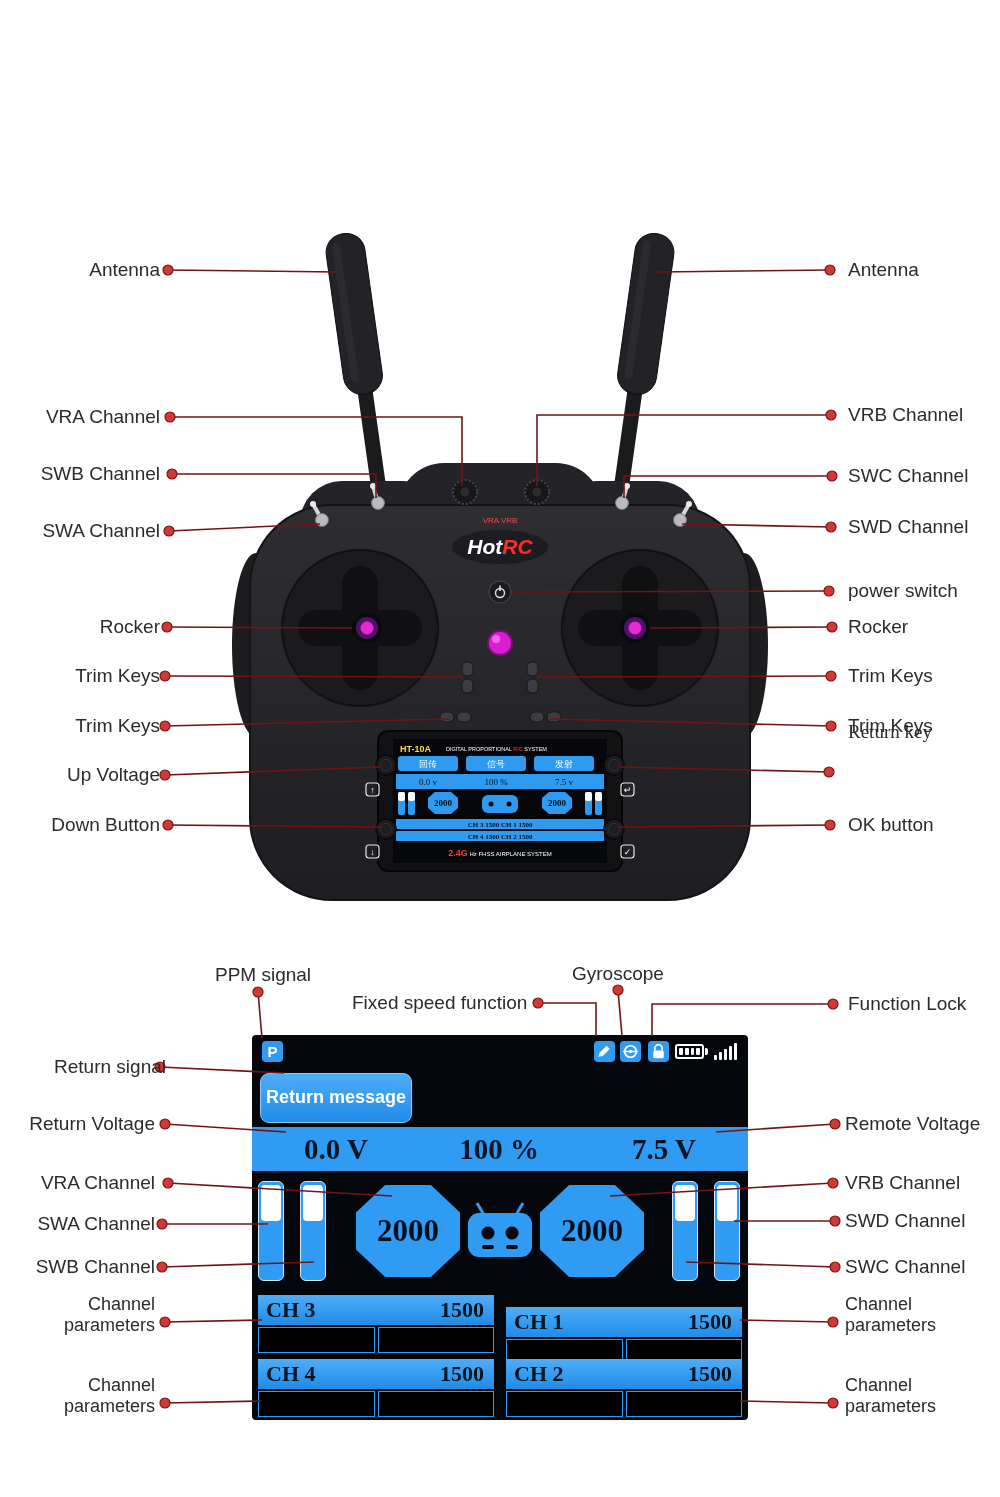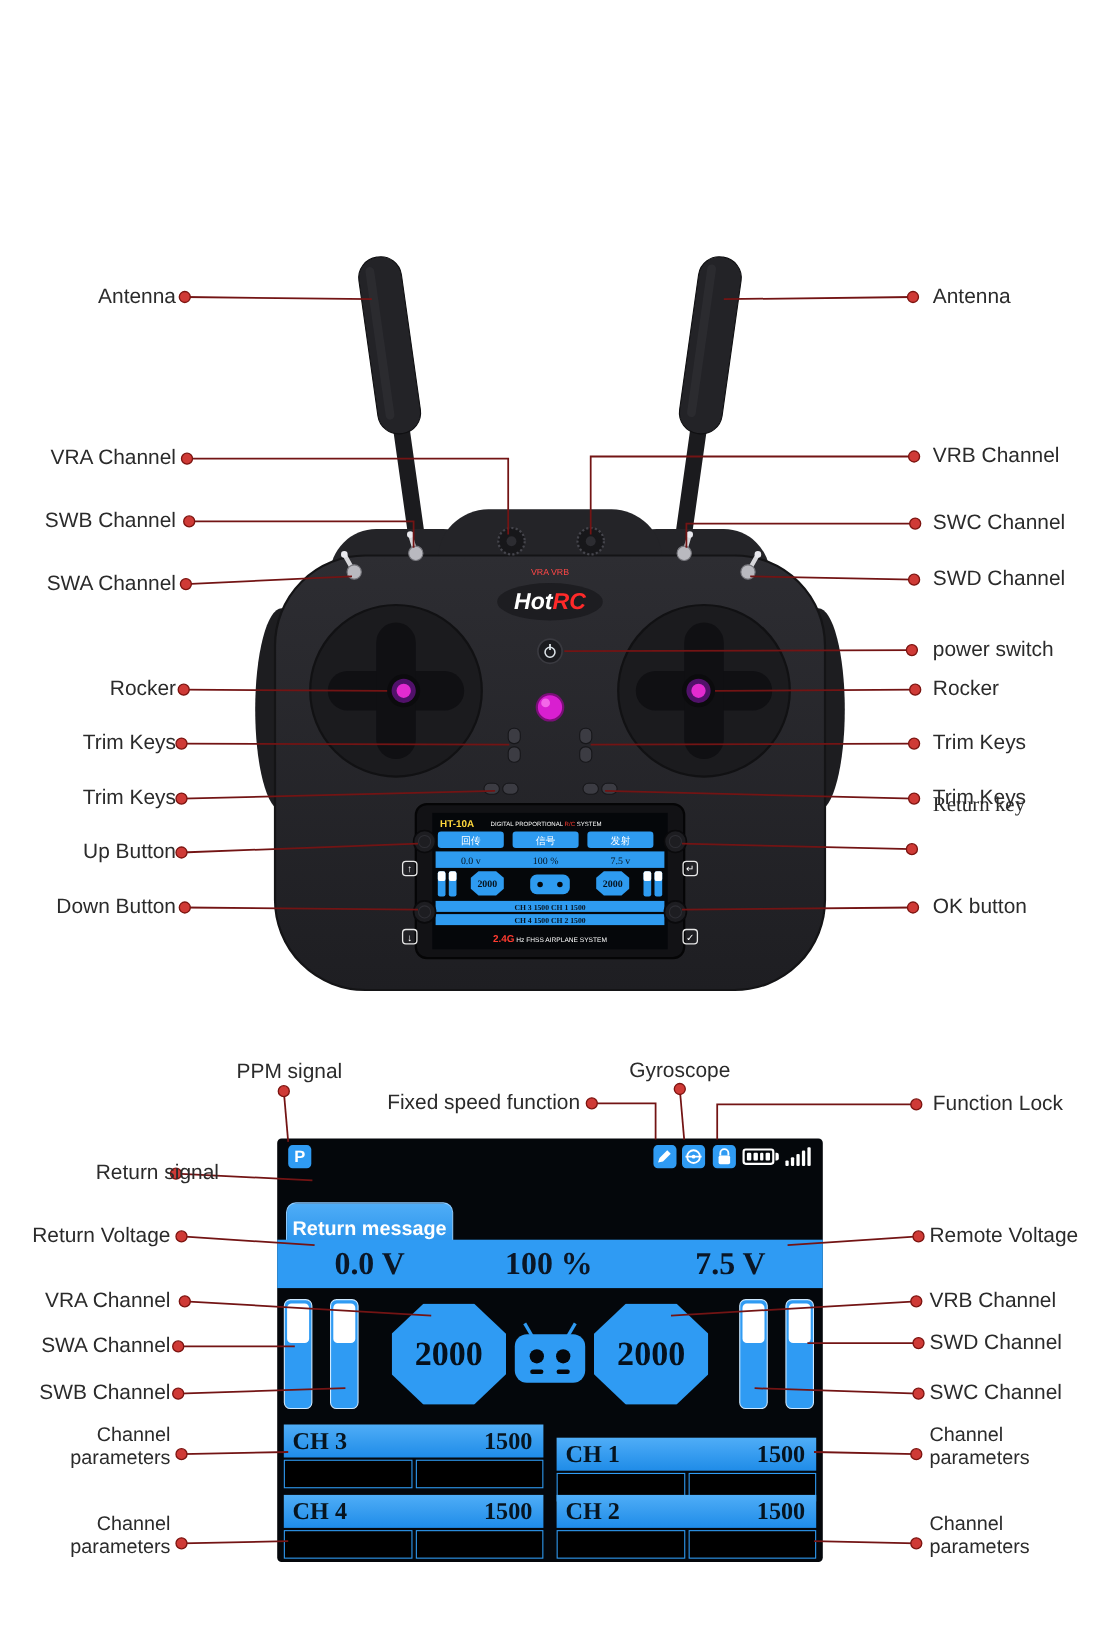--- a/index.html
+++ b/index.html
@@ -27,21 +27,21 @@
   .sq-icon{position:absolute;top:6px;width:21px;height:21px;background:#2f9bf3;border-radius:4px;}
   .battery{position:absolute;left:423px;top:9px;width:29px;height:15px;border:2px solid #fff;border-radius:3px;
            padding:2px;display:flex;gap:2px;}
   .battery i{flex:1;background:#fff;border-radius:1px;}
   .bat-nub{position:absolute;left:453px;top:13px;width:3px;height:7px;background:#fff;border-radius:0 2px 2px 0;}
   .sigbars{position:absolute;left:462px;top:7px;width:28px;height:18px;display:flex;align-items:flex-end;gap:2px;}
   .sigbars i{width:3px;background:#fff;border-radius:1px;}
   .lcd-btn{position:absolute;top:38px;height:50px;background:linear-gradient(180deg,#4fadf7,#1f8ce8);
            border:1px solid #8ccaff;border-radius:9px;color:#fff;font-weight:bold;
            display:flex;flex-direction:column;align-items:center;justify-content:center;
-           font-size:18px;line-height:1.1;text-align:center;white-space:normal;margin-top:20px;}
+           font-size:18px;line-height:1.1;text-align:center;white-space:normal;}
   .vband{position:absolute;left:0;top:92px;width:496px;height:44px;background:#2f9bf3;}
   .vval{position:absolute;top:92px;height:44px;line-height:44px;text-align:center;
         font-family:"Liberation Serif",serif;font-weight:bold;font-size:29px;color:#0a1626;}
   .slider{position:absolute;top:146px;width:26px;height:100px;background:#2f9bf3;
           border:1px solid #cfe9ff;border-radius:6px;overflow:hidden;}
   .slider i{display:block;margin:3px auto 0;width:20px;height:36px;background:#fff;border-radius:4px;}
   .oct{position:absolute;top:150px;width:104px;height:92px;background:#2f9bf3;
        clip-path:polygon(28% 0,72% 0,100% 30%,100% 70%,72% 100%,28% 100%,0 70%,0 30%);
        display:flex;align-items:center;justify-content:center;
        font-family:"Liberation Serif",serif;font-weight:bold;font-size:31px;color:#05101c;}
@@ -437,40 +437,40 @@
       <circle class="dot" cx="833" cy="1403" r="5"></circle>
   </svg>
 
   <div class="lbl lcol" style="right:840px;top:258px;">Antenna</div>
   <div class="lbl lcol" style="right:840px;top:405px;">VRA Channel</div>
   <div class="lbl lcol" style="right:840px;top:462px;">SWB Channel</div>
   <div class="lbl lcol" style="right:840px;top:519px;">SWA Channel</div>
   <div class="lbl lcol" style="right:840px;top:615px;">Rocker</div>
   <div class="lbl lcol" style="right:840px;top:664px;">Trim Keys</div>
   <div class="lbl lcol" style="right:840px;top:714px;">Trim Keys</div>
-  <div class="lbl lcol" style="right:840px;top:763px;">Up Button</div>
+  <div class="lbl lcol" style="right:840px;top:763px;">Up Voltage</div>
   <div class="lbl lcol" style="right:840px;top:813px;">Down Button</div>
 
   <div class="lbl rcol" style="left:848px;top:258px;">Antenna</div>
   <div class="lbl rcol" style="left:848px;top:403px;">VRB Channel</div>
   <div class="lbl rcol" style="left:848px;top:464px;">SWC Channel</div>
   <div class="lbl rcol" style="left:848px;top:515px;">SWD Channel</div>
   <div class="lbl rcol" style="left:848px;top:579px;">power switch</div>
   <div class="lbl rcol" style="left:848px;top:615px;">Rocker</div>
   <div class="lbl rcol" style="left:848px;top:664px;">Trim Keys</div>
   <div class="lbl rcol" style="left:848px;top:714px;">Trim Keys</div>
   <div class="lbl rcol" style="left:848px;top:720px;font-family:Liberation Serif, serif;">Return key</div>
   <div class="lbl rcol" style="left:848px;top:813px;">OK button</div>
 
   <div class="lbl" style="left:215px;top:963px;">PPM signal</div>
   <div class="lbl" style="left:352px;top:991px;">Fixed speed function</div>
   <div class="lbl" style="left:572px;top:962px;">Gyroscope</div>
   <div class="lbl" style="left:848px;top:992px;">Function Lock</div>
 
-  <div class="lbl lcol" style="right:801px;top:1055px;">Return signal</div>
+  <div class="lbl lcol" style="right:834px;top:1055px;">Return signal</div>
   <div class="lbl lcol" style="right:845px;top:1112px;">Return Voltage</div>
   <div class="lbl lcol" style="right:845px;top:1171px;">VRA Channel</div>
   <div class="lbl lcol" style="right:845px;top:1212px;">SWA Channel</div>
   <div class="lbl lcol" style="right:845px;top:1255px;">SWB Channel</div>
   <div class="lbl lcol two" style="right:845px;top:1294px;">Channel parameters</div>
   <div class="lbl lcol two" style="right:845px;top:1375px;">Channel parameters</div>
 
   <div class="lbl rcol" style="left:845px;top:1112px;">Remote Voltage</div>
   <div class="lbl rcol" style="left:845px;top:1171px;">VRB Channel</div>
   <div class="lbl rcol" style="left:845px;top:1209px;">SWD Channel</div>

